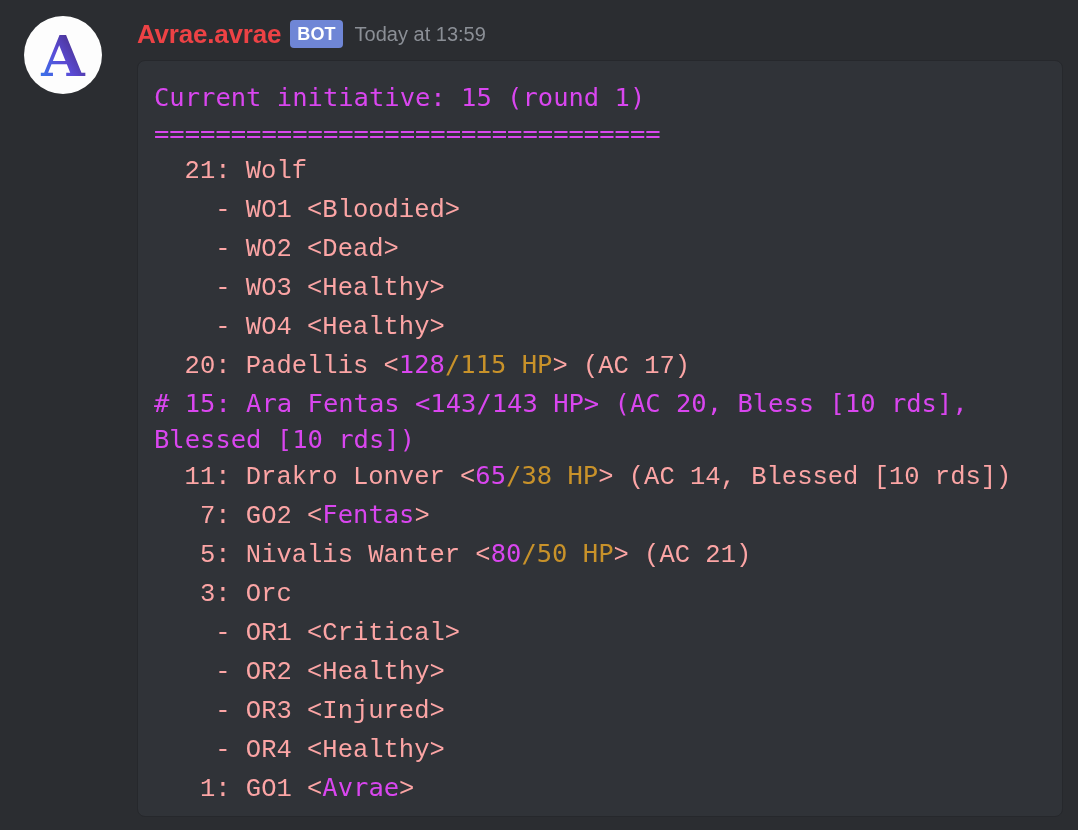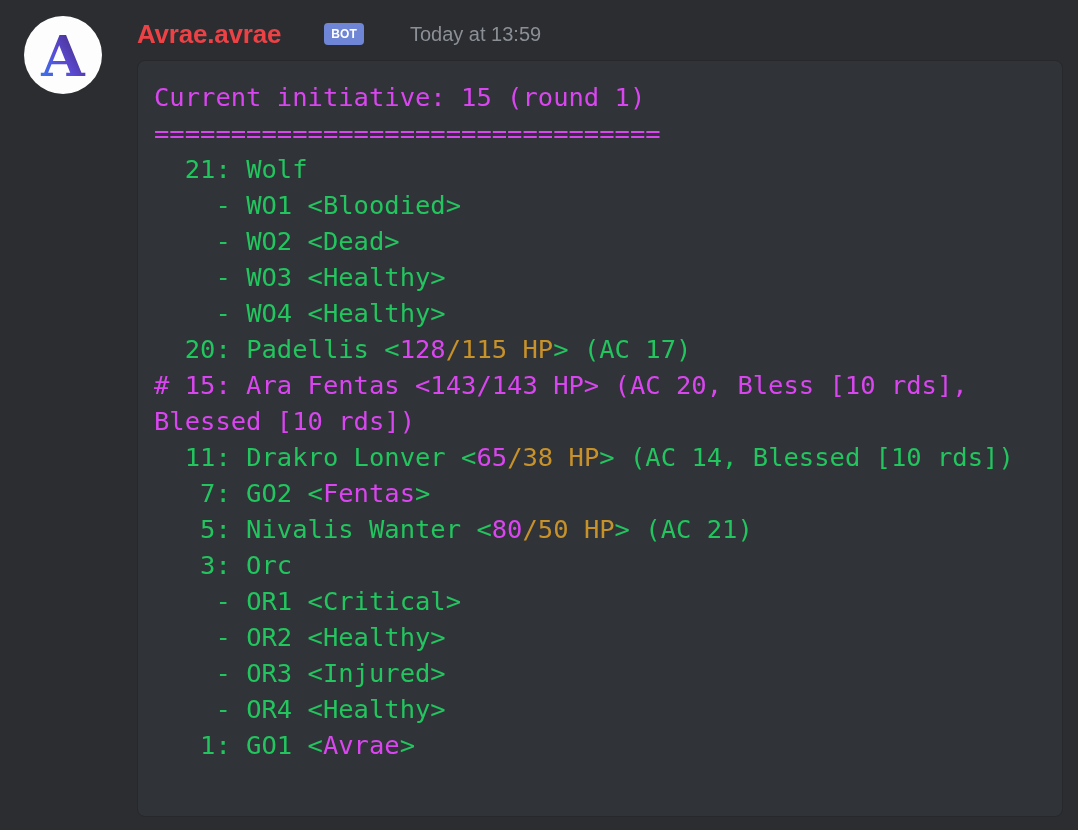--- a/index.html
+++ b/index.html
@@ -40,34 +40,33 @@
   .avatar svg { display: block; }
 
   
   .msg-header {
     position: absolute;
     left: 137px;
     top: 17px;
     display: flex;
     align-items: center;
     height: 34px;
-    gap: 34px;
   }
   .author {
     color: #ed4245;
     font-size: 26px;
     font-weight: 600;
     letter-spacing: -0.2px;
     line-height: 1;
   }
   .bot-badge {
     margin-left: 9px;
     background: #6f86d6;
     color: #ffffff;
-    font-size: 12px;
+    font-size: 18px;
     font-weight: 700;
     line-height: 1;
     padding: 5px 7px 5px 7px;
     border-radius: 4px;
     letter-spacing: 0.1px;
   }
   .timestamp {
     margin-left: 12px;
     color: #8b8f96;
     font-size: 20px;
@@ -94,21 +93,21 @@
     font-size: 25.5px;
     line-height: 36px;
     white-space: pre-wrap;
     word-break: break-word;
     color: #c0c2c5;
     letter-spacing: 0px;
     margin: 0;
   }
   .c-cyan   { color: #d946ef; }
   .c-orange { color: #c8922a; }
-  .c-gray   { color: #22c55e; }
+  .c-gray   { color: #fca5a5; font-family: Liberation Mono, monospace; }
 </style>
 </head>
 <body>
 
 <div class="message">
 
   <div class="avatar">
     <svg width="78" height="78" viewBox="0 0 78 78">
       <defs>
         <linearGradient id="agrad" x1="0" y1="1" x2="1" y2="0">

